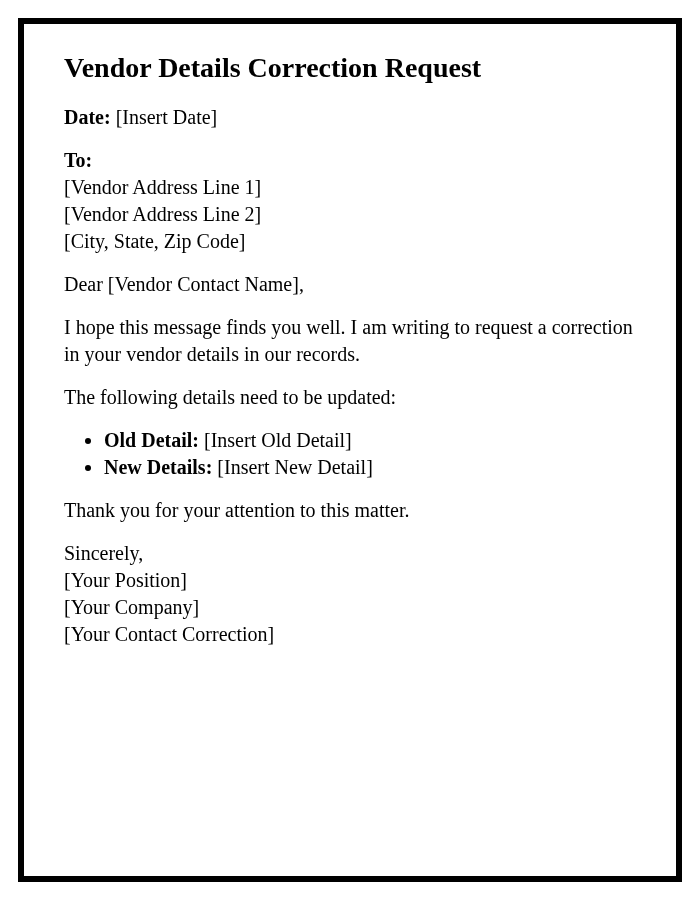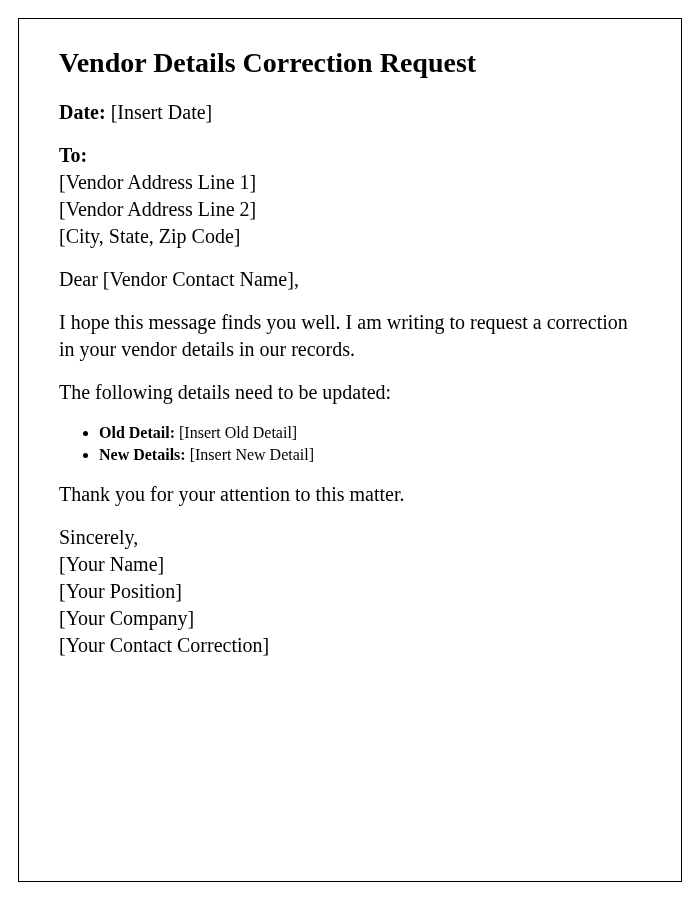--- a/index.html
+++ b/index.html
@@ -8,21 +8,21 @@
       box-sizing: border-box;
     }
     body {
       font-family: "Times New Roman", Times, serif;
       background: #fff;
       width: 700px;
       height: 900px;
       padding: 18px;
     }
     .page {
-      border: 1px solid #000000;
+      border: 6px solid #000000;
       width: 100%;
       height: 100%;
       padding: 28px 40px;
     }
     h1 {
       font-size: 28px;
       font-weight: bold;
       margin-bottom: 20px;
     }
     p {
@@ -35,21 +35,21 @@
       line-height: 1.35;
     }
     .block {
       margin-bottom: 16px;
     }
     ul {
       margin-left: 40px;
       margin-bottom: 16px;
     }
     li {
-      font-size: 16px;
+      font-size: 20px;
       line-height: 1.35;
       list-style-type: disc;
     }
     .bold {
       font-weight: bold;
     }
   </style>
 </head>
 <body>
 
@@ -80,18 +80,17 @@
     <li>
       <span class="bold">New Details:</span><span> [Insert New Detail]</span>
     </li>
   </ul>
 
 
   <p>Thank you for your attention to this matter.</p>
 
   <div class="block">
     <p class="tight">Sincerely,</p>
-    <p class="tight">[Your Name]</p>
     <p class="tight">[Your Position]</p>
     <p class="tight">[Your Company]</p>
     <p class="tight">[Your Contact Correction]</p>
   </div>
 </div>
 
 </body></html>

